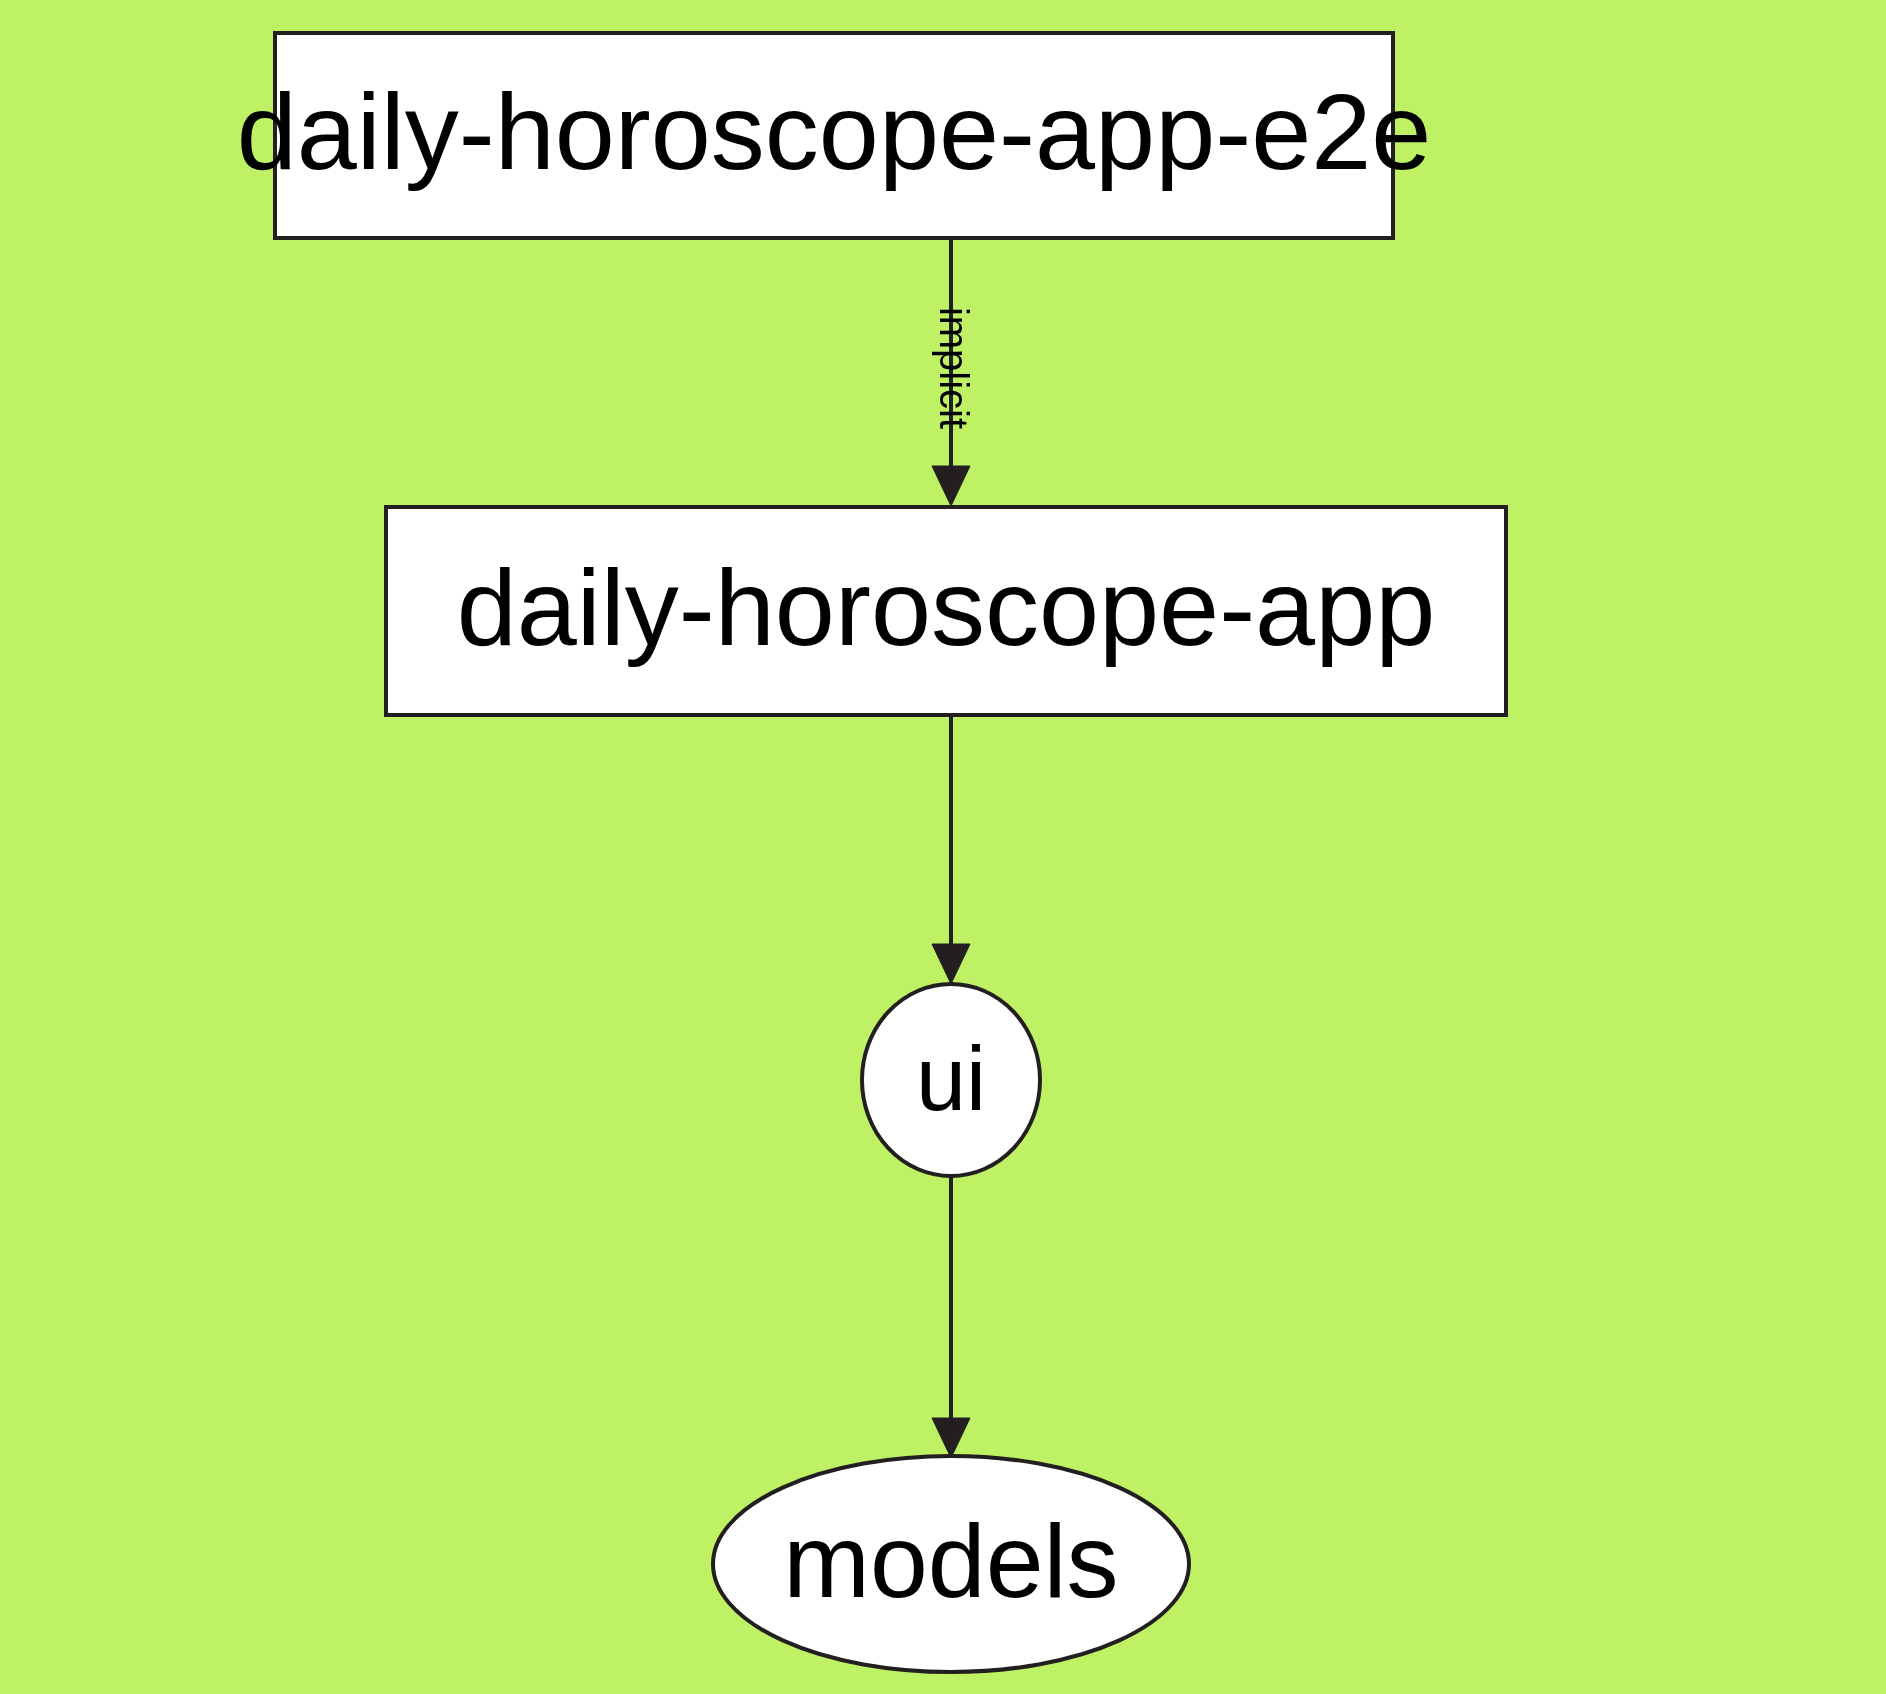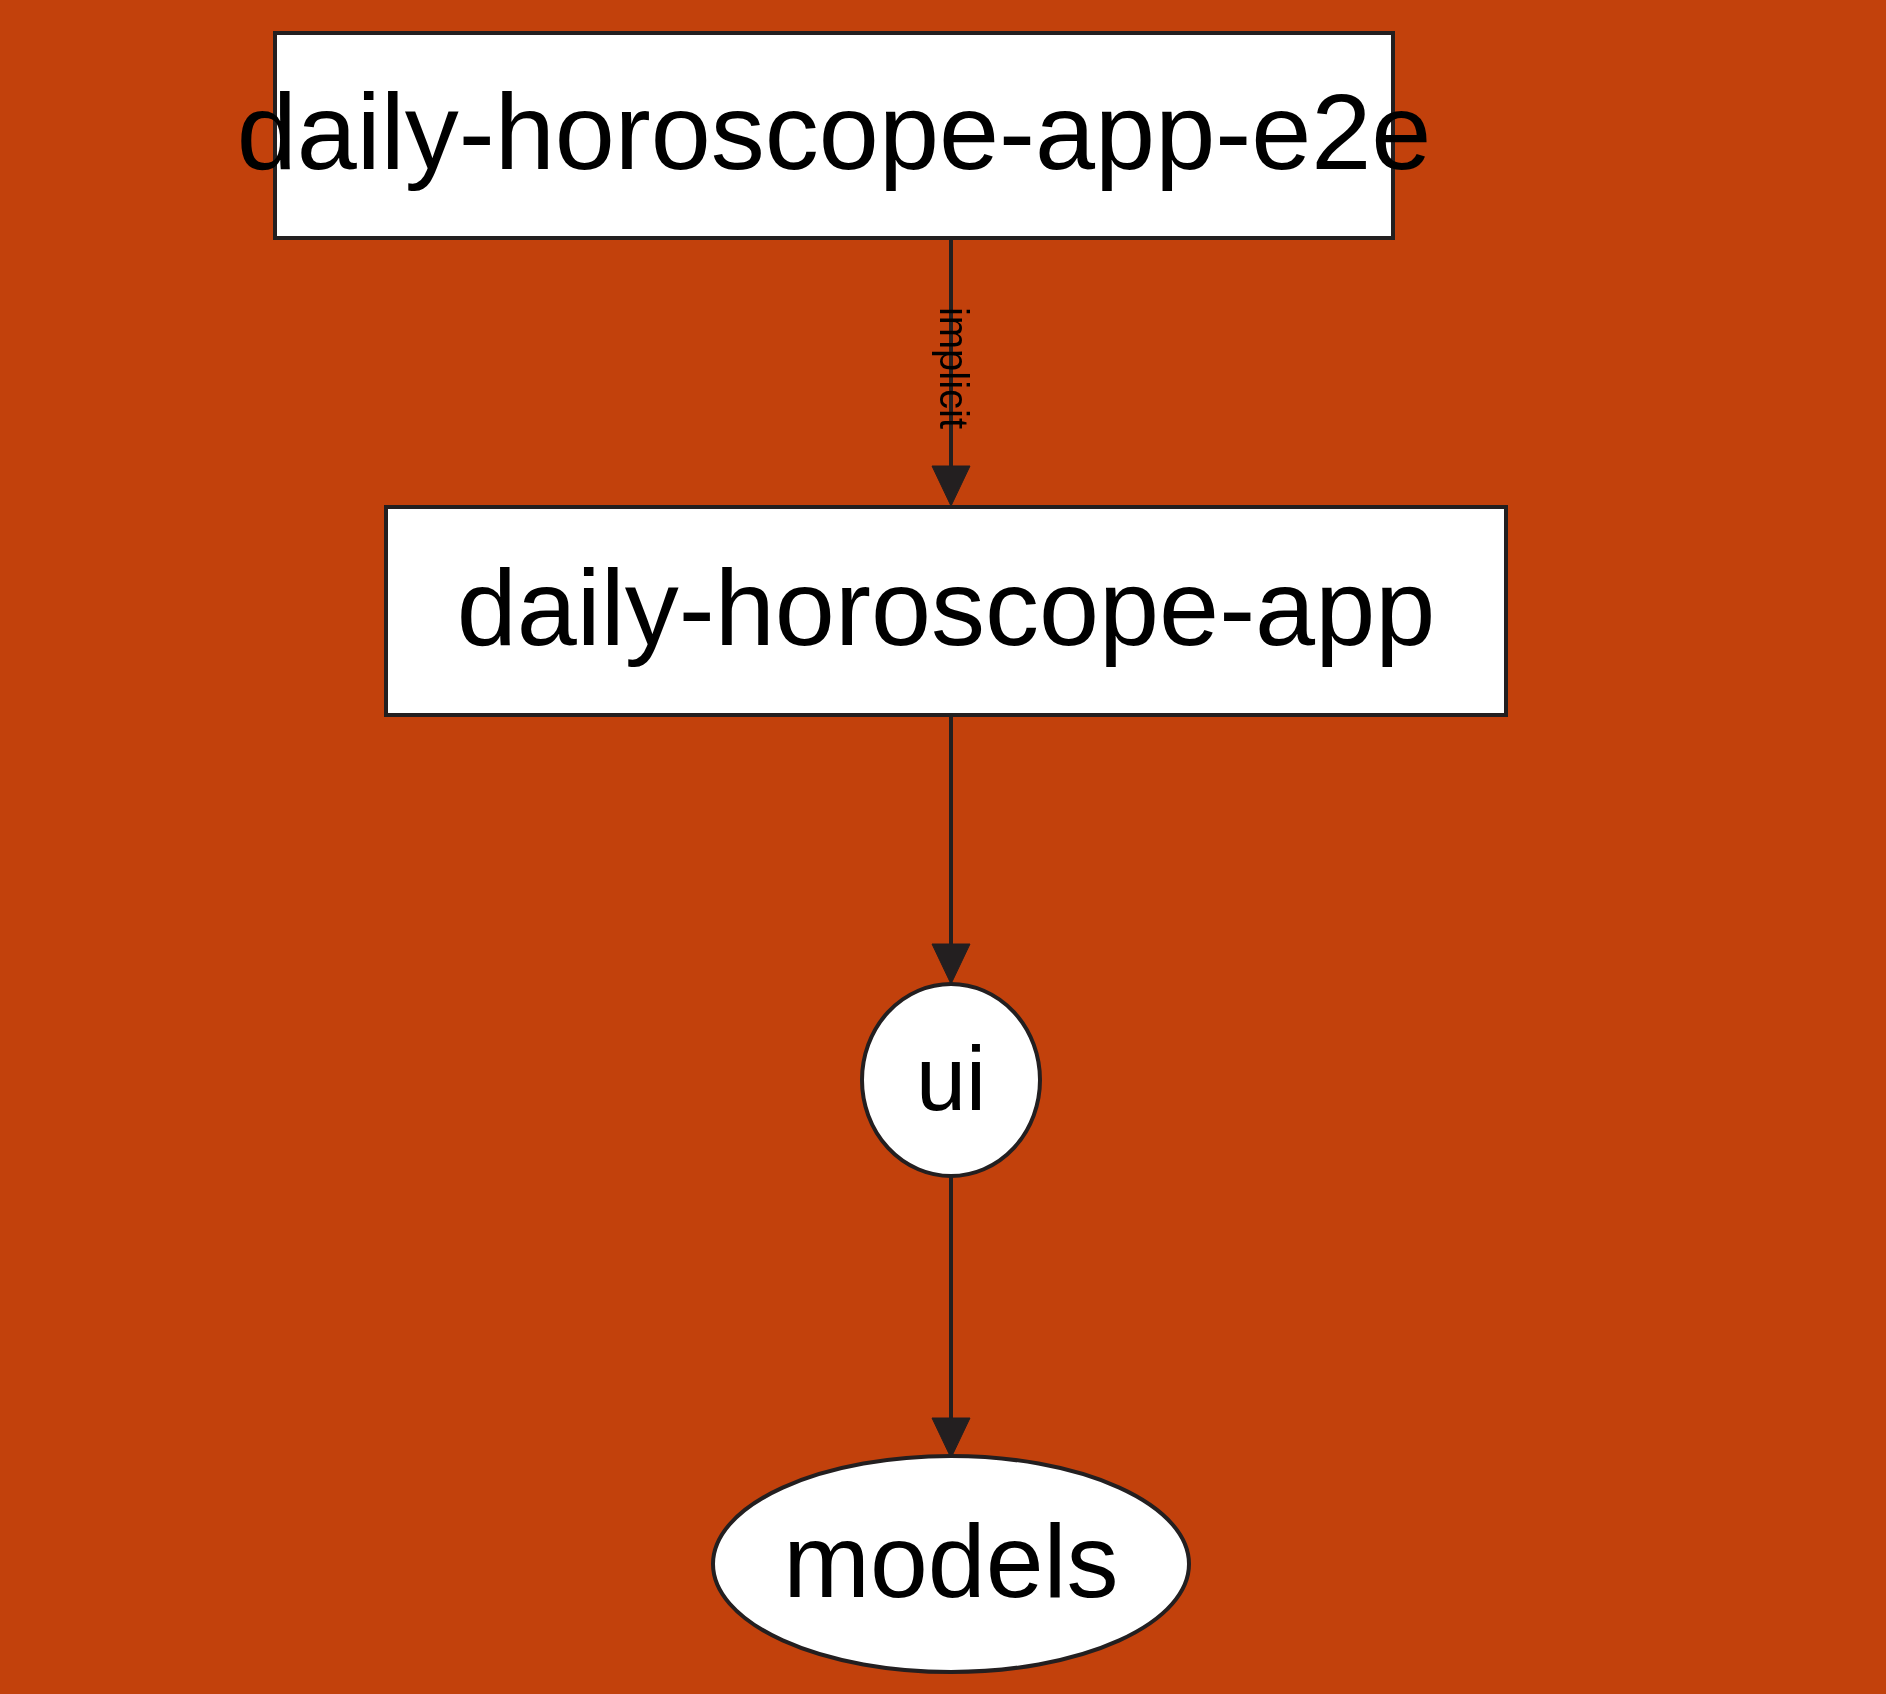--- a/index.html
+++ b/index.html
@@ -7,21 +7,21 @@
     padding: 0;
     background: #ffffff;
   }
   body {
     font-family: "Liberation Sans", sans-serif;
   }
   #graph-canvas {
     position: relative;
     width: 1886px;
     height: 1694px;
-    background: #c2410c;
+    background: #bef264;
     overflow: hidden;
   }
   #graph-svg {
     position: absolute;
     top: 0;
     left: 0;
     width: 1886px;
     height: 1694px;
     display: block;
   }

